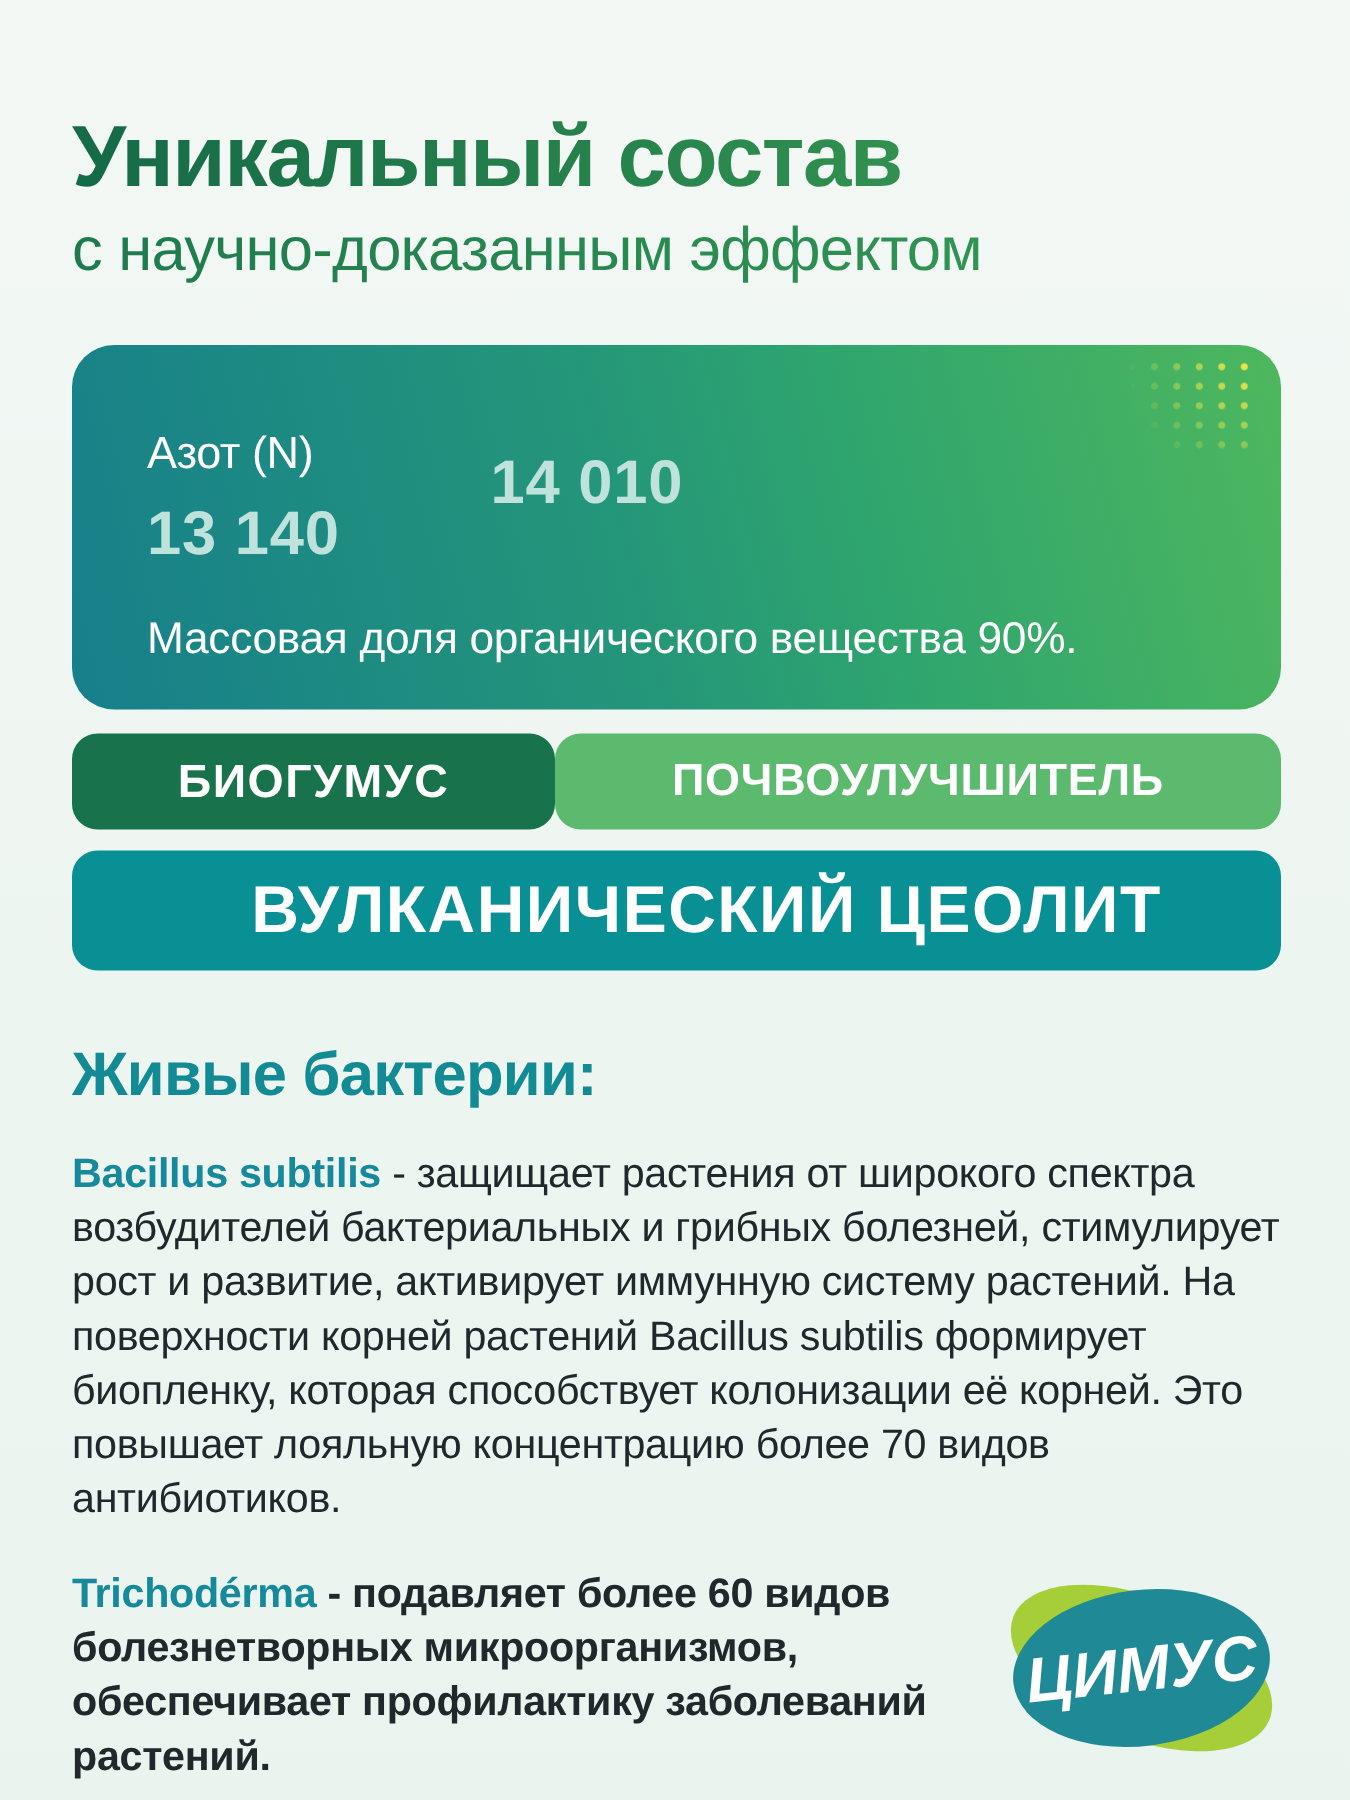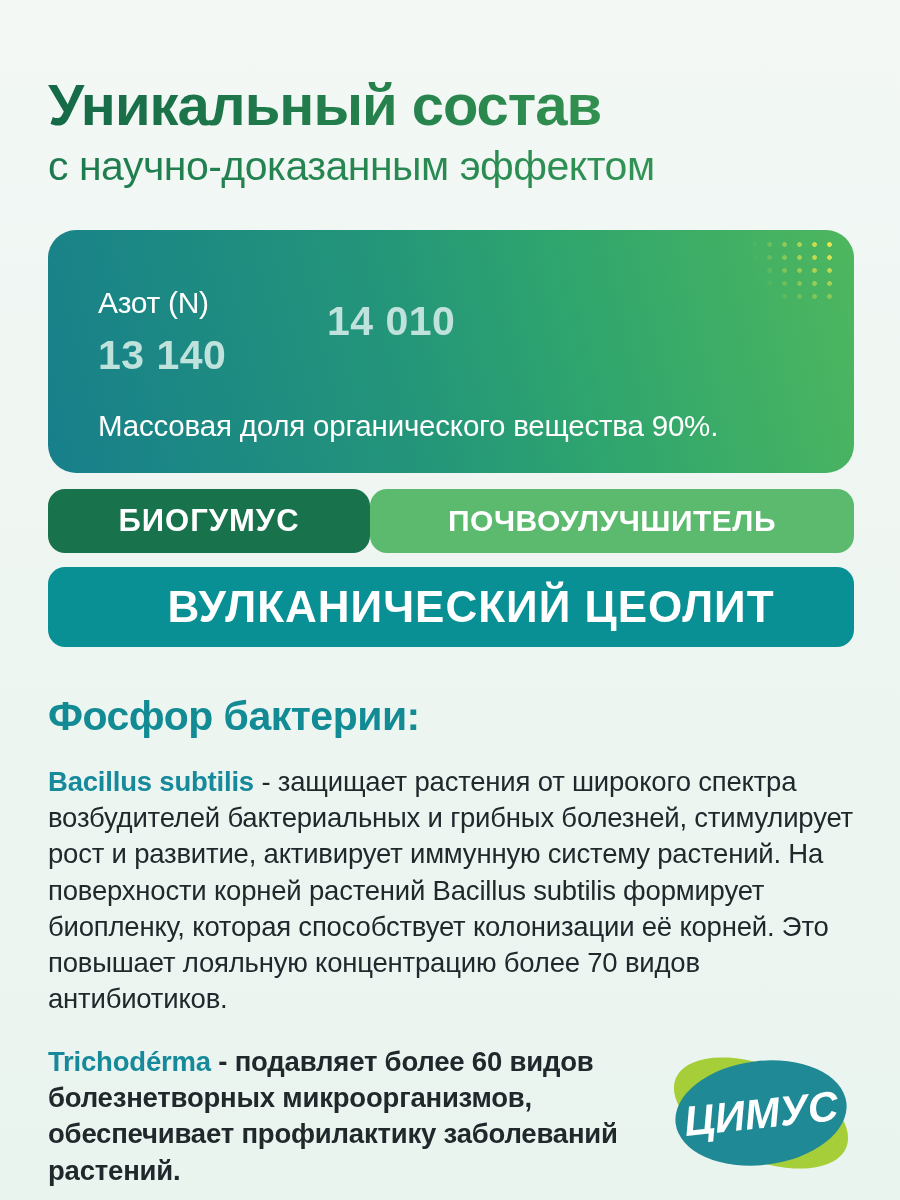--- a/index.html
+++ b/index.html
@@ -92,21 +92,21 @@
   </div>
 
   <div class="tags">
     <div class="tags-row">
       <div class="tag tag-biohumus">БИОГУМУС</div>
       <div class="tag tag-improver">ПОЧВОУЛУЧШИТЕЛЬ</div>
     </div>
     <div class="tag tag-zeolite">ВУЛКАНИЧЕСКИЙ ЦЕОЛИТ</div>
   </div>
 
-  <div class="section-heading">Фосфор бактерии:</div>
+  <div class="section-heading">Живые бактерии:</div>
 
   <p class="para"><span class="bact-name">Bacillus subtilis</span> <span>- защищает растения от широкого спектра возбудителей бактериальных и грибных болезней, стимулирует рост и развитие, активирует иммунную систему растений. На поверхности корней растений Bacillus subtilis формирует биопленку, которая способствует колонизации её корней. Это повышает лояльную концентрацию более 70 видов антибиотиков.</span></p>
 
   <div class="bottom-row">
     <p class="para para-bold"><span class="bact-name">Trichodérma</span> <span>- подавляет более 60 видов болезнетворных микроорганизмов, обеспечивает профилактику заболеваний растений.</span></p>
 
     <div class="logo-wrap">
       <svg width="186" height="116" viewBox="0 0 186 116">
 
         <ellipse cx="93" cy="58" rx="92" ry="47" transform="rotate(22 93 58)" fill="#a6ce39"></ellipse>

